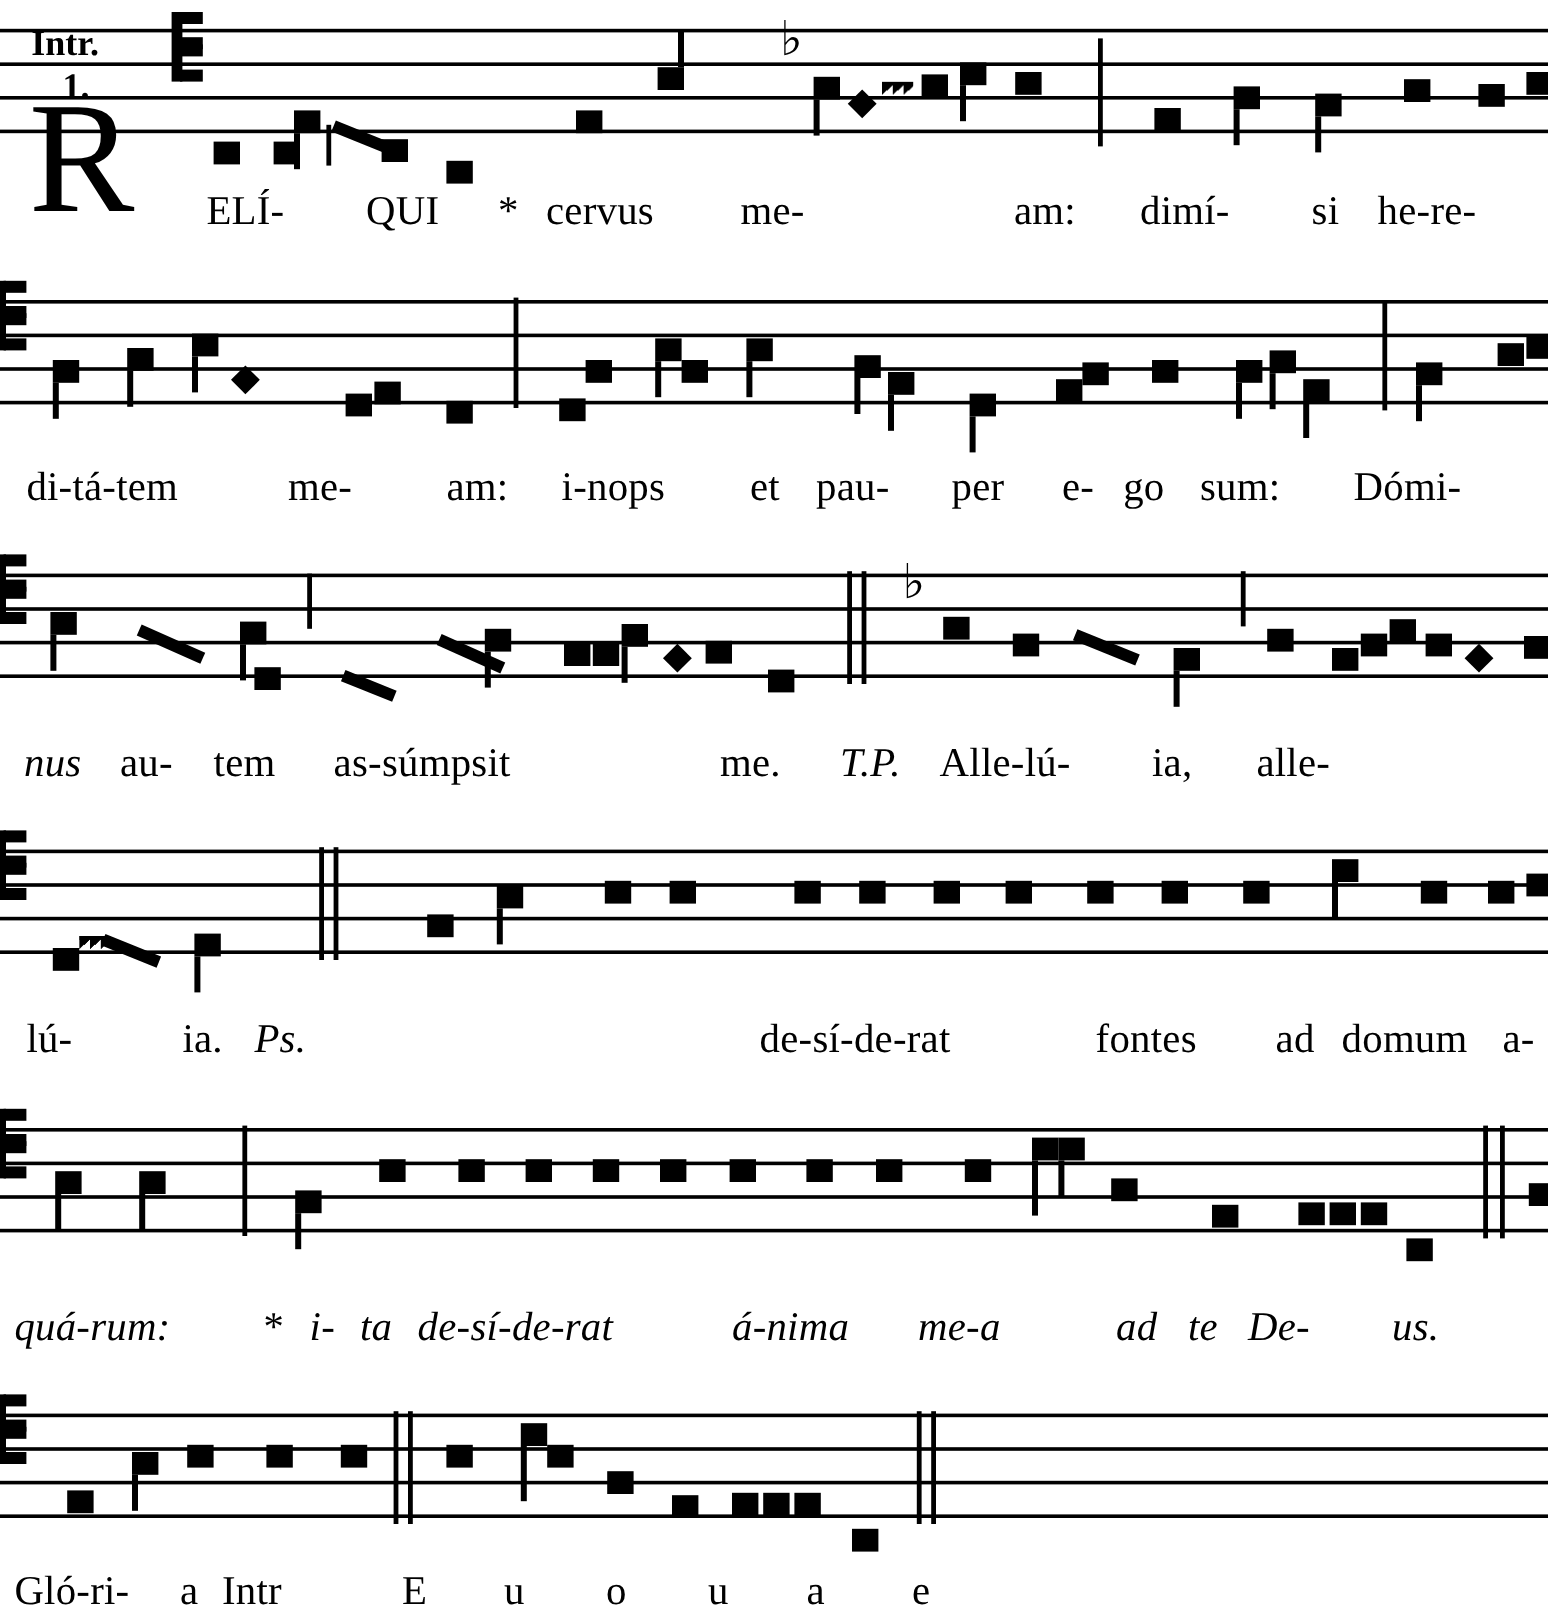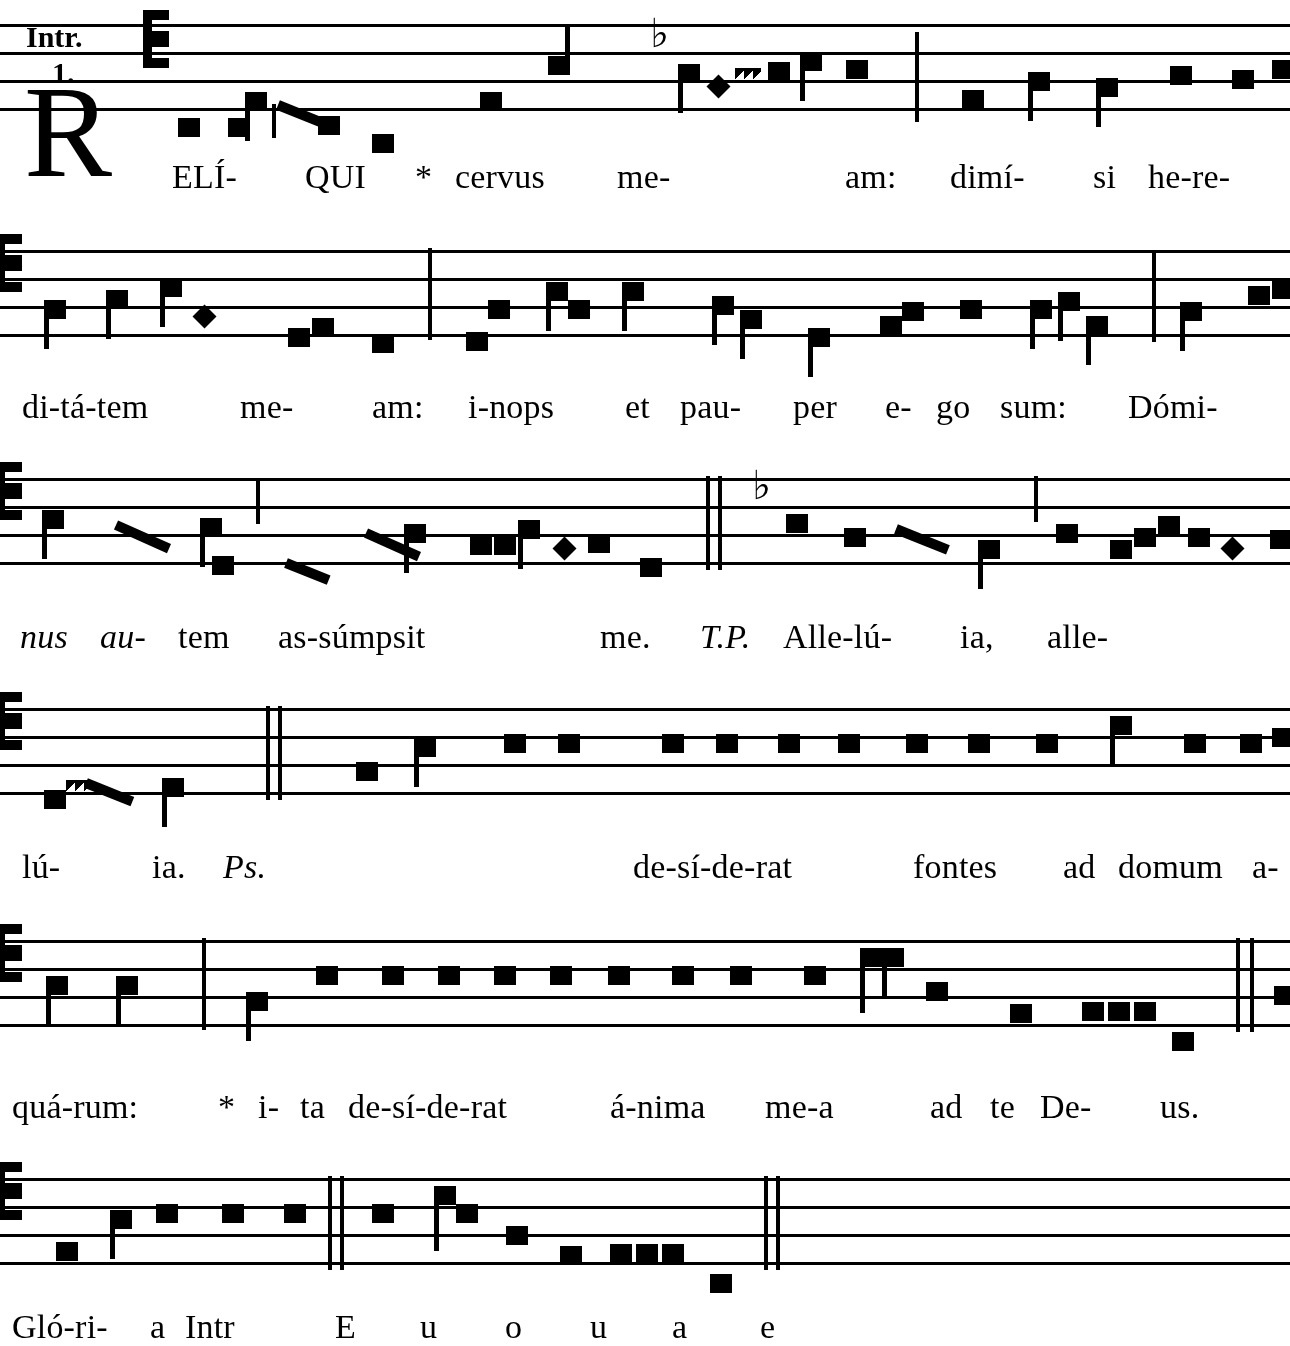--- a/index.html
+++ b/index.html
@@ -205,21 +205,21 @@
       <div class="nq" style="left:1134px;top:66px;"></div>
       <div class="nq" style="left:1158px;top:54px;"></div>
       <div class="nq" style="left:1188px;top:66px;"></div>
       <div class="dia" style="left:1224px;top:78px;"></div>
       <div class="bar-div" style="left:1034px;top:14px;height:46px;"></div>
       <div class="nq" style="left:1270px;top:68px;"></div>
     </div>
 
     <div class="lyrics" style="position:absolute;top:162px;">
       <span style="left:20px;font-style:italic;">nus</span>
-      <span style="left:100px;font-style:italic;">au-</span>
+      <span style="left:100px;">au-</span>
       <span style="left:178px;">tem</span>
       <span style="left:278px;">as-súmpsit</span>
       <span style="left:600px;">me.</span>
       <span class="it" style="left:700px;">T.P.</span>
       <span style="left:783px;">Alle-lú-</span>
       <span style="left:960px;">ia,</span>
       <span style="left:1047px;">alle-</span>
     </div>
   </div>
 
@@ -257,21 +257,21 @@
       <div class="nq" style="left:1036px;top:42px;"></div>
       <div class="nq stemd" style="left:1110px;top:24px;"></div>
       <div class="nq" style="left:1184px;top:42px;"></div>
       <div class="nq" style="left:1240px;top:42px;"></div>
       <div class="nq" style="left:1272px;top:36px;"></div>
     </div>
 
     <div class="lyrics" style="position:absolute;top:162px;">
       <span style="left:22px;">lú-</span>
       <span style="left:152px;">ia.</span>
-      <span class="it" style="left:223px;">Ps.</span>
+      <span class="it" style="left:212px;">Ps.</span>
       <span style="left:633px;">de-sí-de-rat</span>
       <span style="left:913px;">fontes</span>
       <span style="left:1063px;">ad</span>
       <span style="left:1118px;">domum</span>
       <span style="left:1252px;">a-</span>
     </div>
   </div>
 
   <div class="system" style="height:238px;">
     <div class="staff" style="position:absolute;top:6px;">
@@ -307,21 +307,21 @@
       <div class="nq" style="left:1010px;top:80px;"></div>
       <div class="nq" style="left:1082px;top:78px;"></div>
       <div class="nq" style="left:1108px;top:78px;"></div>
       <div class="nq" style="left:1134px;top:78px;"></div>
       <div class="nq" style="left:1172px;top:108px;"></div>
       <div class="dbl" style="left:1236px;top:14px;height:94px;"></div>
       <div class="dbl" style="left:1250px;top:14px;height:94px;"></div>
       <div class="nq" style="left:1274px;top:62px;"></div>
     </div>
 
-    <div class="lyrics" style="position:absolute;top:170px;">
+    <div class="lyrics" style="position:absolute;top:170px;font-style:italic;">
       <span style="left:12px;">quá-rum:</span>
       <span style="left:218px;">*</span>
       <span style="left:258px;">i-</span>
       <span style="left:300px;">ta</span>
       <span style="left:348px;">de-sí-de-rat</span>
       <span style="left:610px;">á-nima</span>
       <span style="left:765px;">me-a</span>
       <span style="left:930px;">ad</span>
       <span style="left:990px;">te</span>
       <span style="left:1040px;">De-</span>

